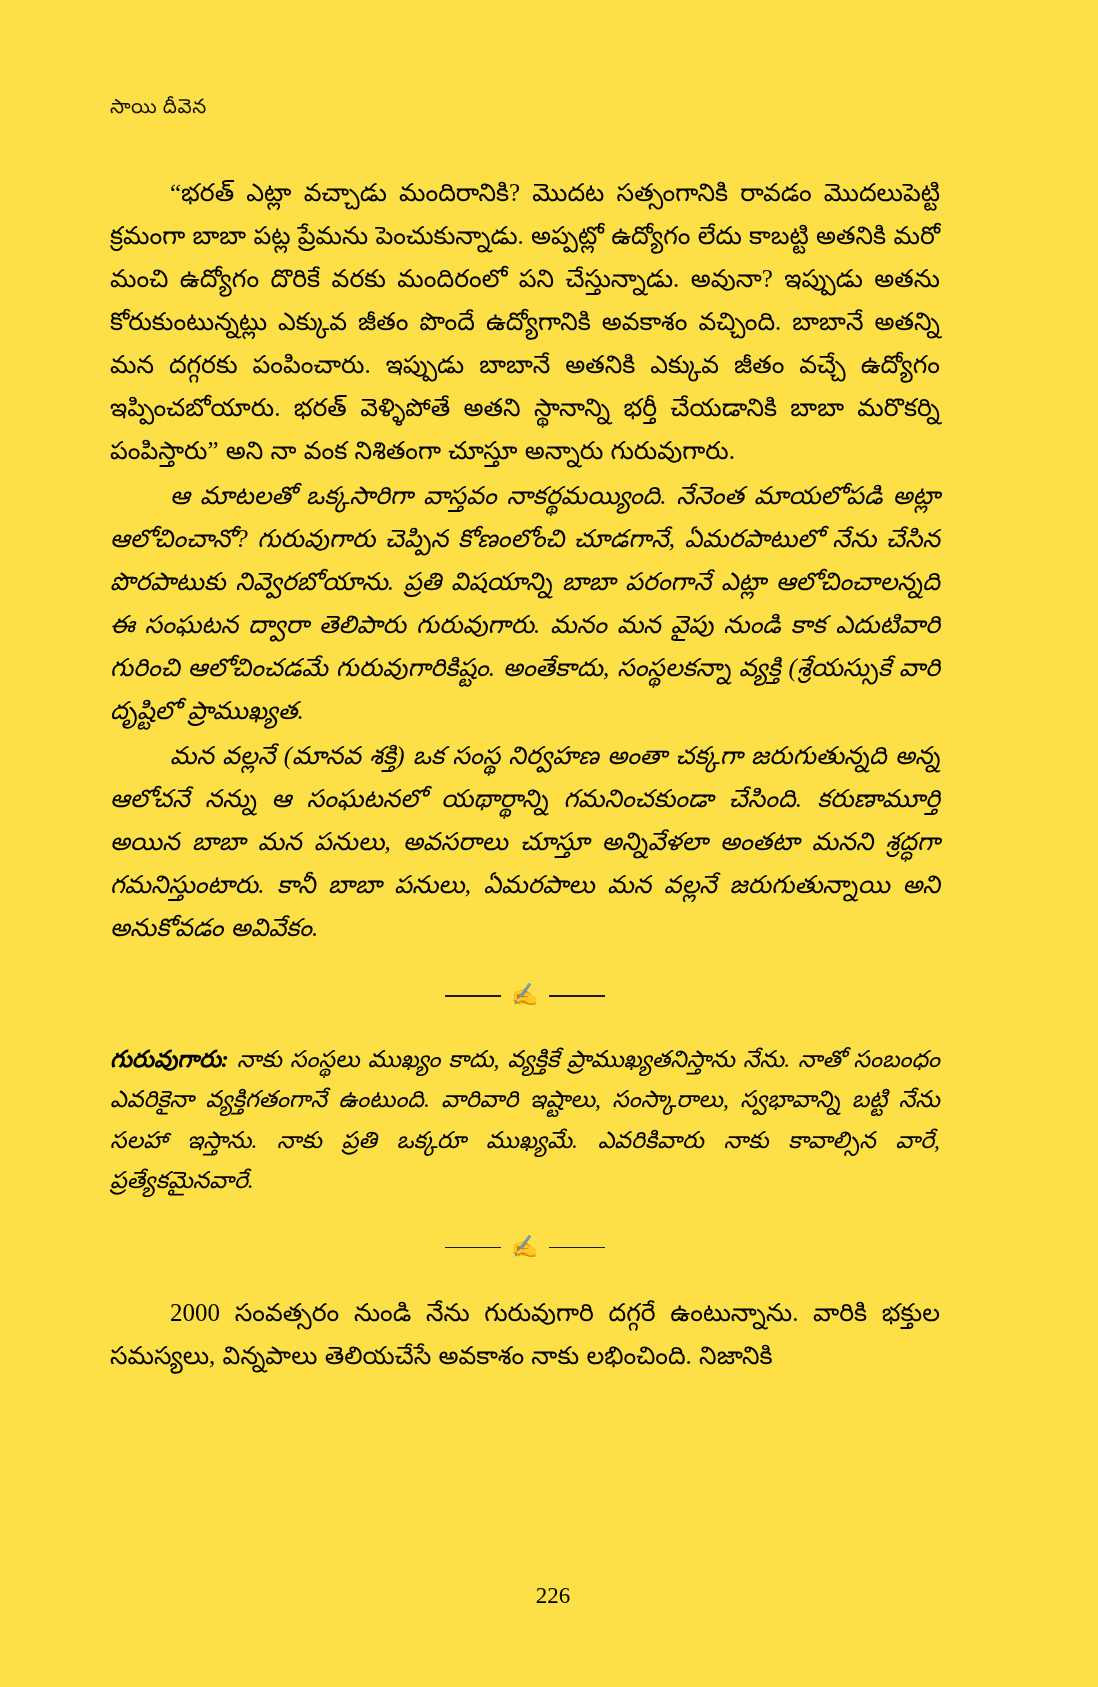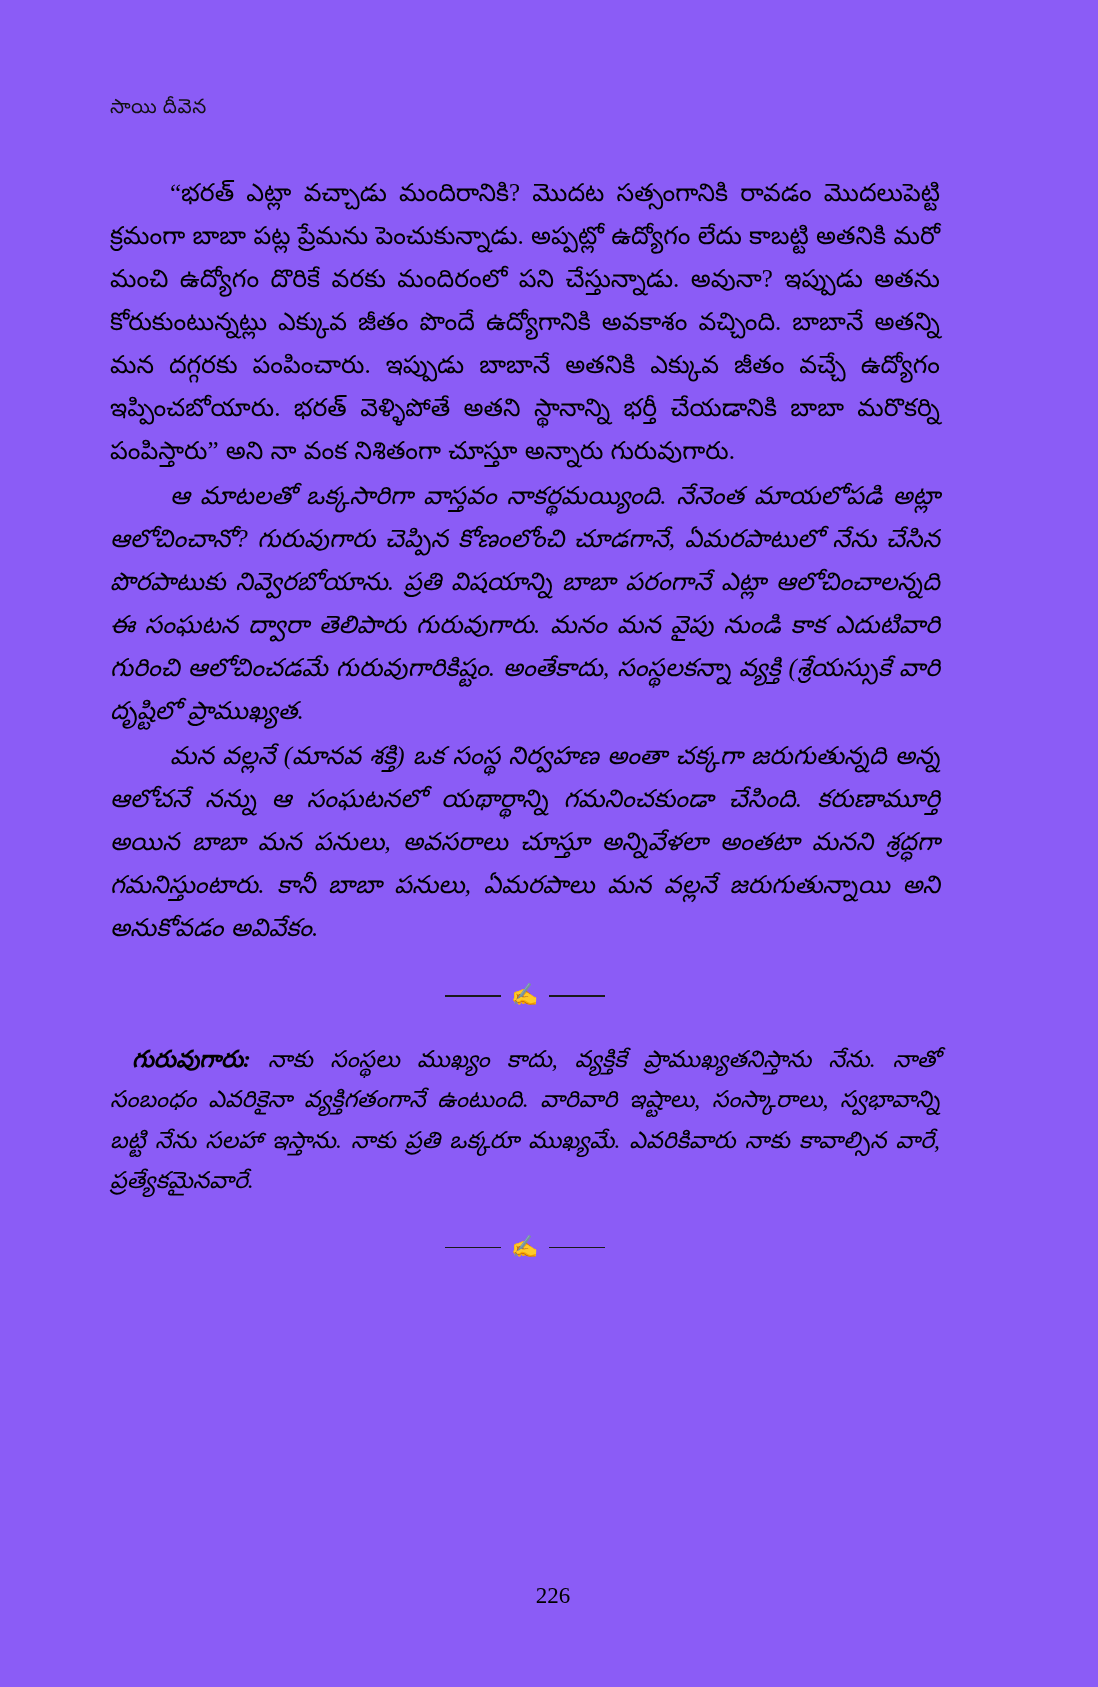--- a/index.html
+++ b/index.html
@@ -9,21 +9,21 @@
   }
   body {
     font-family: "Liberation Serif", "DejaVu Serif", serif;
     color: #000000;
   }
   .page {
     position: relative;
     width: 1098px;
     height: 1687px;
     margin: 0 auto;
-    background: #8b5cf6;
+    background: #fde047;
     box-sizing: border-box;
     overflow: hidden;
   }
   .content {
     position: absolute;
     left: 110px;
     top: 95px;
     width: 830px;
   }
   .running-head {
@@ -68,21 +68,20 @@
   }
   .quote-block {
     font-size: 23.5px;
     line-height: 1.72;
     text-align: justify;
     color: #000;
     font-style: italic;
   }
   .quote-block .speaker {
     font-weight: bold;
-    margin-left: 22px;
   }
   .quote-block .qtext {
   }
   .page-number {
     position: absolute;
     left: 0;
     right: 0;
     bottom: 78px;
     text-align: center;
     font-size: 23px;
@@ -113,18 +112,19 @@
     <div class="quote-block">
       <span class="speaker">గురువుగారు:</span><span class="qtext"> నాకు సంస్థలు ముఖ్యం కాదు, వ్యక్తికే ప్రాముఖ్యతనిస్తాను నేను. నాతో సంబంధం ఎవరికైనా వ్యక్తిగతంగానే ఉంటుంది. వారివారి ఇష్టాలు, సంస్కారాలు, స్వభావాన్ని బట్టి నేను సలహా ఇస్తాను. నాకు ప్రతి ఒక్కరూ ముఖ్యమే. ఎవరికివారు నాకు కావాల్సిన వారే, ప్రత్యేకమైనవారే.</span>
     </div>
 
     <div class="divider">
       <span class="rule"></span>
       <span class="orn">✍</span>
       <span class="rule"></span>
     </div>
 
+    <p class="body-par">2000 సంవత్సరం నుండి నేను గురువుగారి దగ్గరే ఉంటున్నాను. వారికి భక్తుల సమస్యలు, విన్నపాలు తెలియచేసే అవకాశం నాకు లభించింది. నిజానికి</p>
 
   </div>
 
   <div class="page-number">226</div>
 
 </div>
 
 </body></html>

